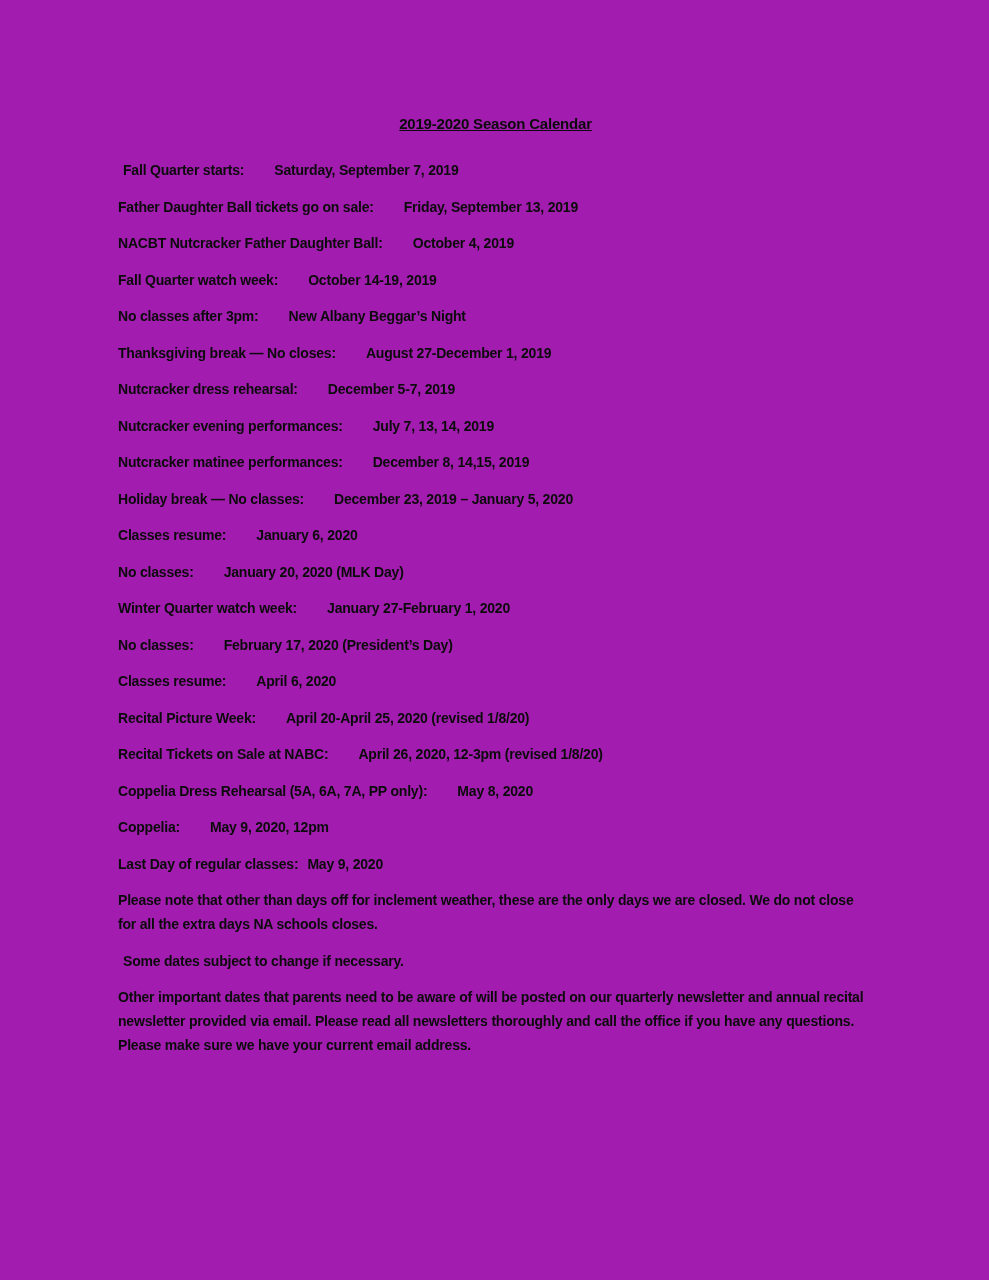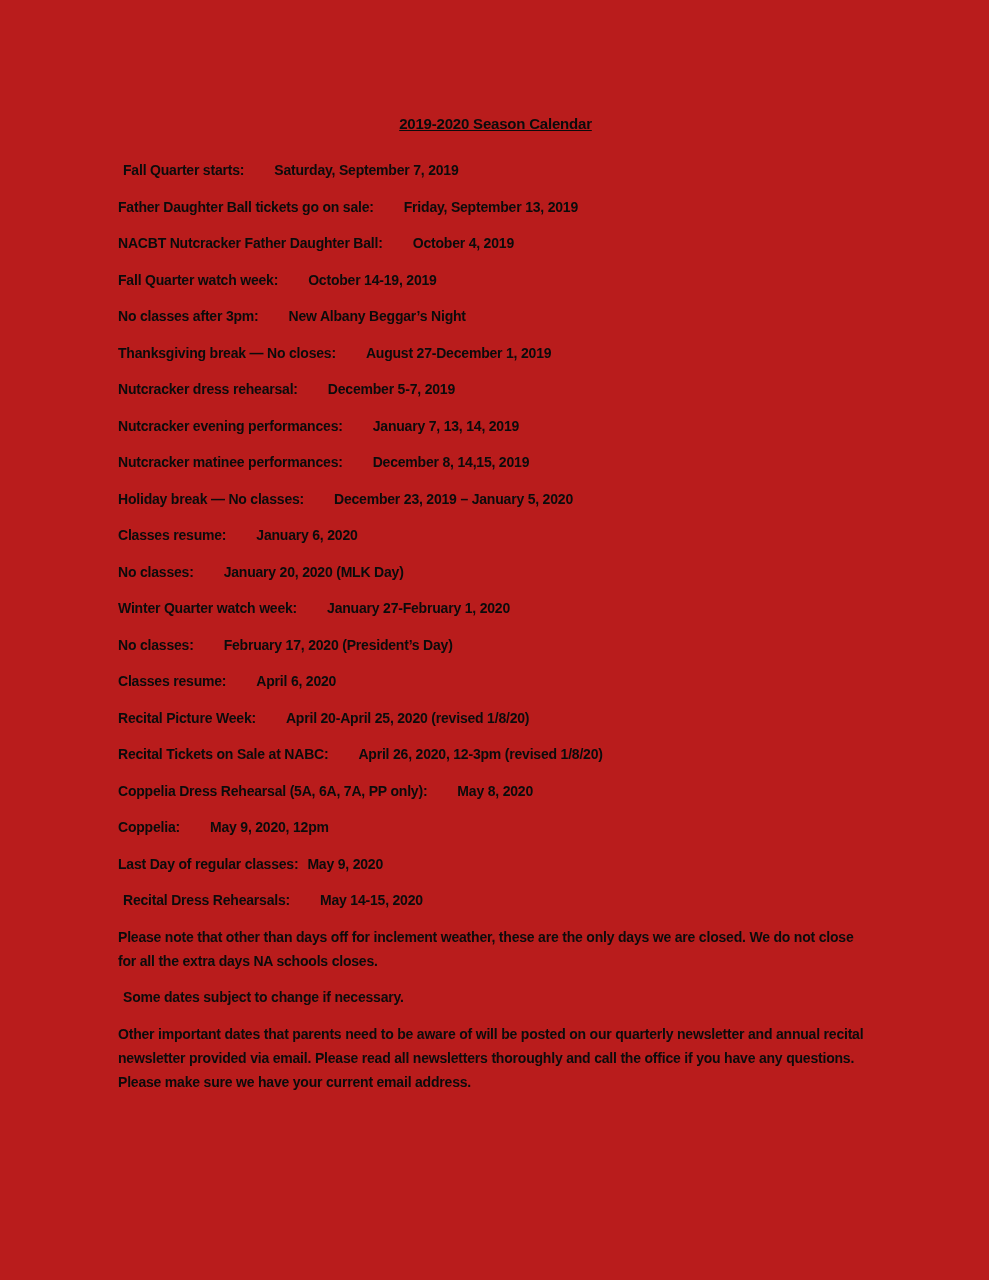--- a/index.html
+++ b/index.html
@@ -4,21 +4,21 @@
 <style>
   html, body {
     margin: 0;
     padding: 0;
     background: #ffffff;
   }
   .page {
     position: relative;
     width: 989px;
     height: 1280px;
-    background: #b91c1c;
+    background: #a21caf;
     color: #0b0b0b;
     font-family: "Liberation Sans", "DejaVu Sans", sans-serif;
     font-weight: 700;
     font-size: 14px;
     letter-spacing: -0.2px;
     box-sizing: border-box;
     padding: 112px 116px 0 118px;
     overflow: hidden;
   }
   .doc-title {
@@ -64,21 +64,21 @@
   <p class="event"><span>NACBT Nutcracker Father Daughter Ball:</span><span class="gap"></span><span>October 4, 2019</span></p>
 
   <p class="event"><span>Fall Quarter watch week:</span><span class="gap"></span><span>October 14-19, 2019</span></p>
 
   <p class="event"><span>No classes after 3pm:</span><span class="gap"></span><span>New Albany Beggar’s Night</span></p>
 
   <p class="event"><span>Thanksgiving break — No closes:</span><span class="gap"></span><span>August 27-December 1, 2019</span></p>
 
   <p class="event"><span>Nutcracker dress rehearsal:</span><span class="gap"></span><span>December 5-7, 2019</span></p>
 
-  <p class="event"><span>Nutcracker evening performances:</span><span class="gap"></span><span>January 7, 13, 14, 2019</span></p>
+  <p class="event"><span>Nutcracker evening performances:</span><span class="gap"></span><span>July 7, 13, 14, 2019</span></p>
 
   <p class="event"><span>Nutcracker matinee performances:</span><span class="gap"></span><span>December 8, 14,15, 2019</span></p>
 
   <p class="event"><span>Holiday break — No classes:</span><span class="gap"></span><span>December 23, 2019 – January 5, 2020</span></p>
 
   <p class="event"><span>Classes resume:</span><span class="gap"></span><span>January 6, 2020</span></p>
 
   <p class="event"><span>No classes:</span><span class="gap"></span><span>January 20, 2020 (MLK Day)</span></p>
 
   <p class="event"><span>Winter Quarter watch week:</span><span class="gap"></span><span>January 27-February 1, 2020</span></p>
@@ -91,21 +91,20 @@
   <p class="event"><span>Recital Picture Week:</span><span class="gap"></span><span>April 20-April 25, 2020 (revised 1/8/20)</span></p>
 
   <p class="event"><span>Recital Tickets on Sale at NABC:</span><span class="gap"></span><span>April 26, 2020, 12-3pm (revised 1/8/20)</span></p>
 
   <p class="event"><span>Coppelia Dress Rehearsal (5A, 6A, 7A, PP only):</span><span class="gap"></span><span>May 8, 2020</span></p>
 
   <p class="event"><span>Coppelia:</span><span class="gap"></span><span>May 9, 2020, 12pm</span></p>
 
   <p class="event gap-sm"><span>Last Day of regular classes:</span><span class="gap"></span><span>May 9, 2020</span></p>
 
-  <p class="event indent-sm"><span>Recital Dress Rehearsals:</span><span class="gap"></span><span>May 14-15, 2020</span></p>
 
 
   <p class="note">Please note that other than days off for inclement weather, these are the only days we are closed. We do not close for all the extra days NA schools closes.</p>
 
   <p class="note indent-sm">Some dates subject to change if necessary.</p>
 
   <p class="note">Other important dates that parents need to be aware of will be posted on our quarterly newsletter and annual recital newsletter provided via email. Please read all newsletters thoroughly and call the office if you have any questions. Please make sure we have your current email address.</p>
 
 </div>
 

